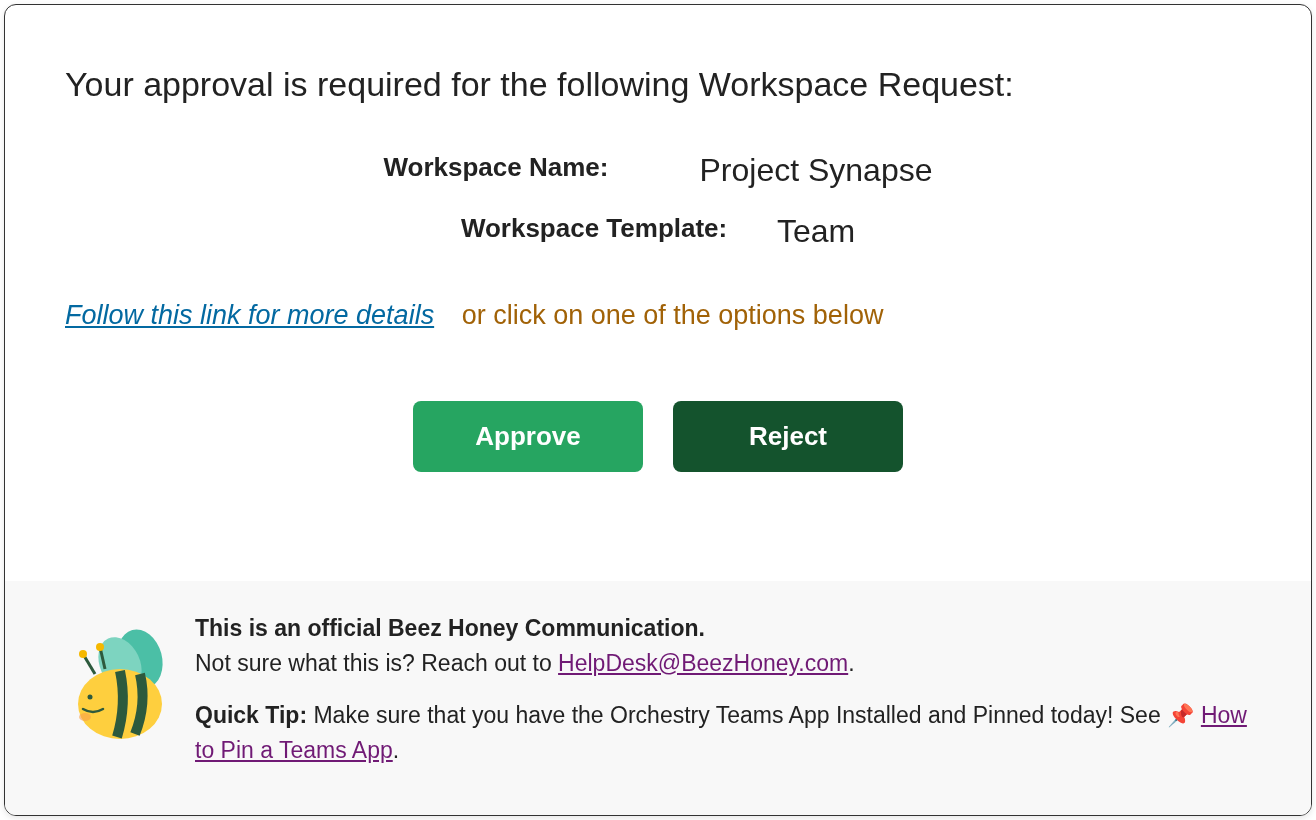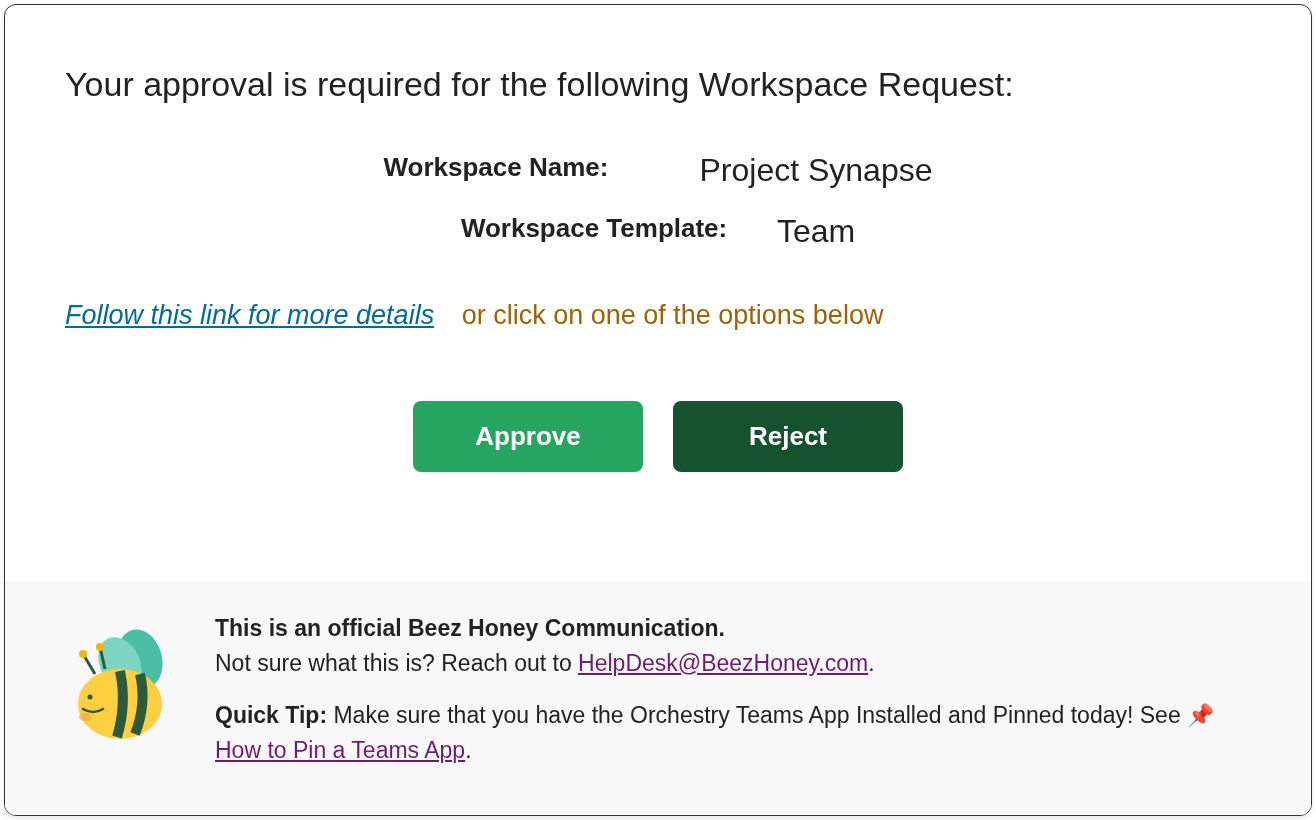--- a/index.html
+++ b/index.html
@@ -83,21 +83,20 @@
     .btn-approve {
       background: #26a561;
     }
     .btn-reject {
       background: #14532d;
     }
     .footer {
       background: #f8f8f8;
       padding: 30px 60px 30px 60px;
       display: flex;
-      gap: 20px;
       align-items: flex-start;
     }
     .footer-icon {
       width: 130px;
       height: 130px;
       flex-shrink: 0;
       margin-top: 8px;
     }
     .footer-text {
       font-size: 23px;

